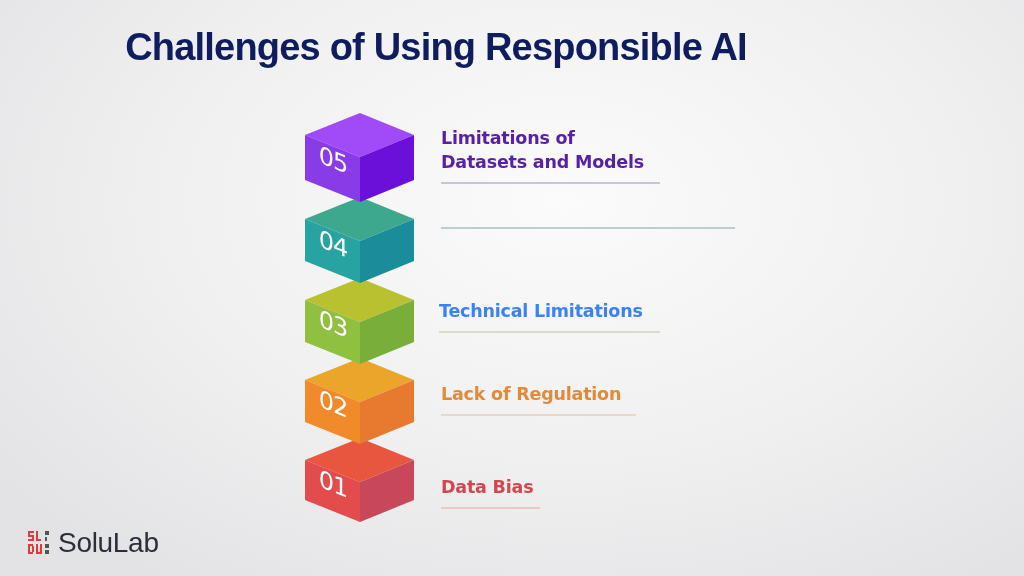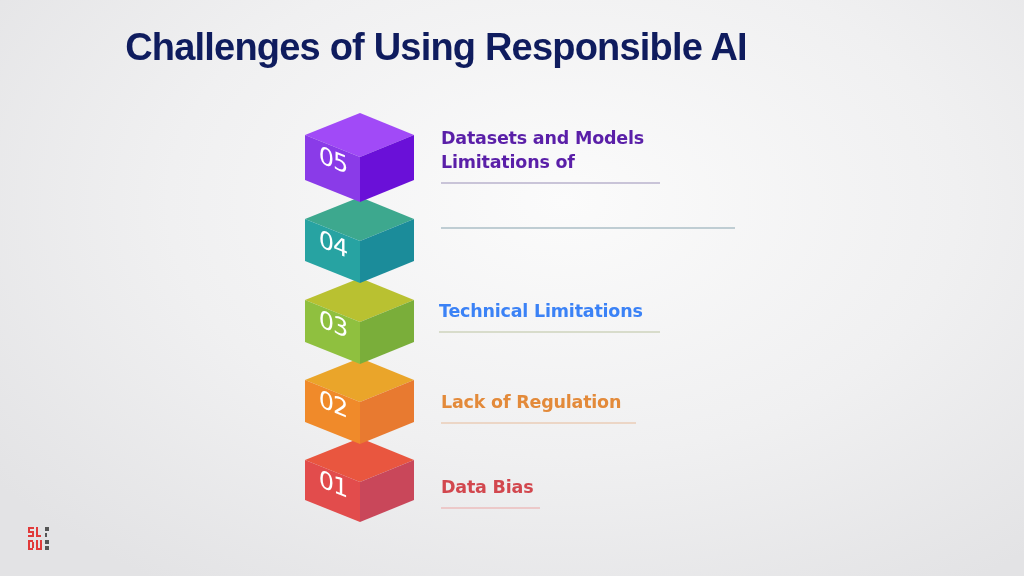--- a/index.html
+++ b/index.html
@@ -65,32 +65,32 @@
     </g>
   </svg>
   <div class="num-label" style="left:5px; top:38px;">05</div>
   <div class="num-label" style="left:5px; top:122px;">04</div>
   <div class="num-label" style="left:5px; top:202px;">03</div>
   <div class="num-label" style="left:5px; top:282px;">02</div>
   <div class="num-label" style="left:5px; top:362px;">01</div>
 </div>
 
 <div class="item" style="top:126px;">
+  <div class="item-text c-text" style="color: rgb(90, 31, 168);">Limitations of</div>
   <div class="item-text c-text" style="color: rgb(90, 31, 168);">Datasets and Models</div>
-  <div class="item-text c-text" style="color: rgb(90, 31, 168);">Limitations of</div>
   <div class="item-line c-line" style="width: 219px; background: rgb(201, 196, 216);"></div>
 </div>
 <div class="item" style="top:219px;">
   <div class="item-line c-line" style="width: 294px; background: rgb(191, 205, 211);"></div>
 </div>
 <div class="item" style="top:299px; left:439px;">
   <div class="item-text c-text" style="color: #3b82f6;">Technical Limitations</div>
   <div class="item-line c-line" style="width: 221px; background: rgb(216, 220, 203);"></div>
 </div>
-<div class="item" style="top:390px;">
+<div class="item" style="top:382px;">
   <div class="item-text c-text" style="color: rgb(227, 138, 58);">Lack of Regulation</div>
   <div class="item-line c-line" style="width: 195px; background: rgb(236, 214, 198);"></div>
 </div>
 <div class="item" style="top:463px;margin-top:12px;">
   <div class="item-text c-text" style="color: rgb(210, 71, 78);">Data Bias</div>
   <div class="item-line c-line" style="width: 99px; background: rgb(236, 201, 201);"></div>
 </div>
 
 <div class="logo">
   <div class="logo-mark">
@@ -112,13 +112,14 @@
           <rect x="8" y="21" width="6" height="2"></rect>
       </g>
       <g fill="#555">
         <rect x="17" y="0" width="4" height="4"></rect>
           <rect x="17" y="6" width="2" height="4"></rect>
           <rect x="17" y="13" width="4" height="4"></rect>
           <rect x="17" y="19" width="4" height="4"></rect>
       </g>
     </svg>
   </div>
+  <span class="logo-text">SoluLab</span>
 </div>
 
 </body></html>

